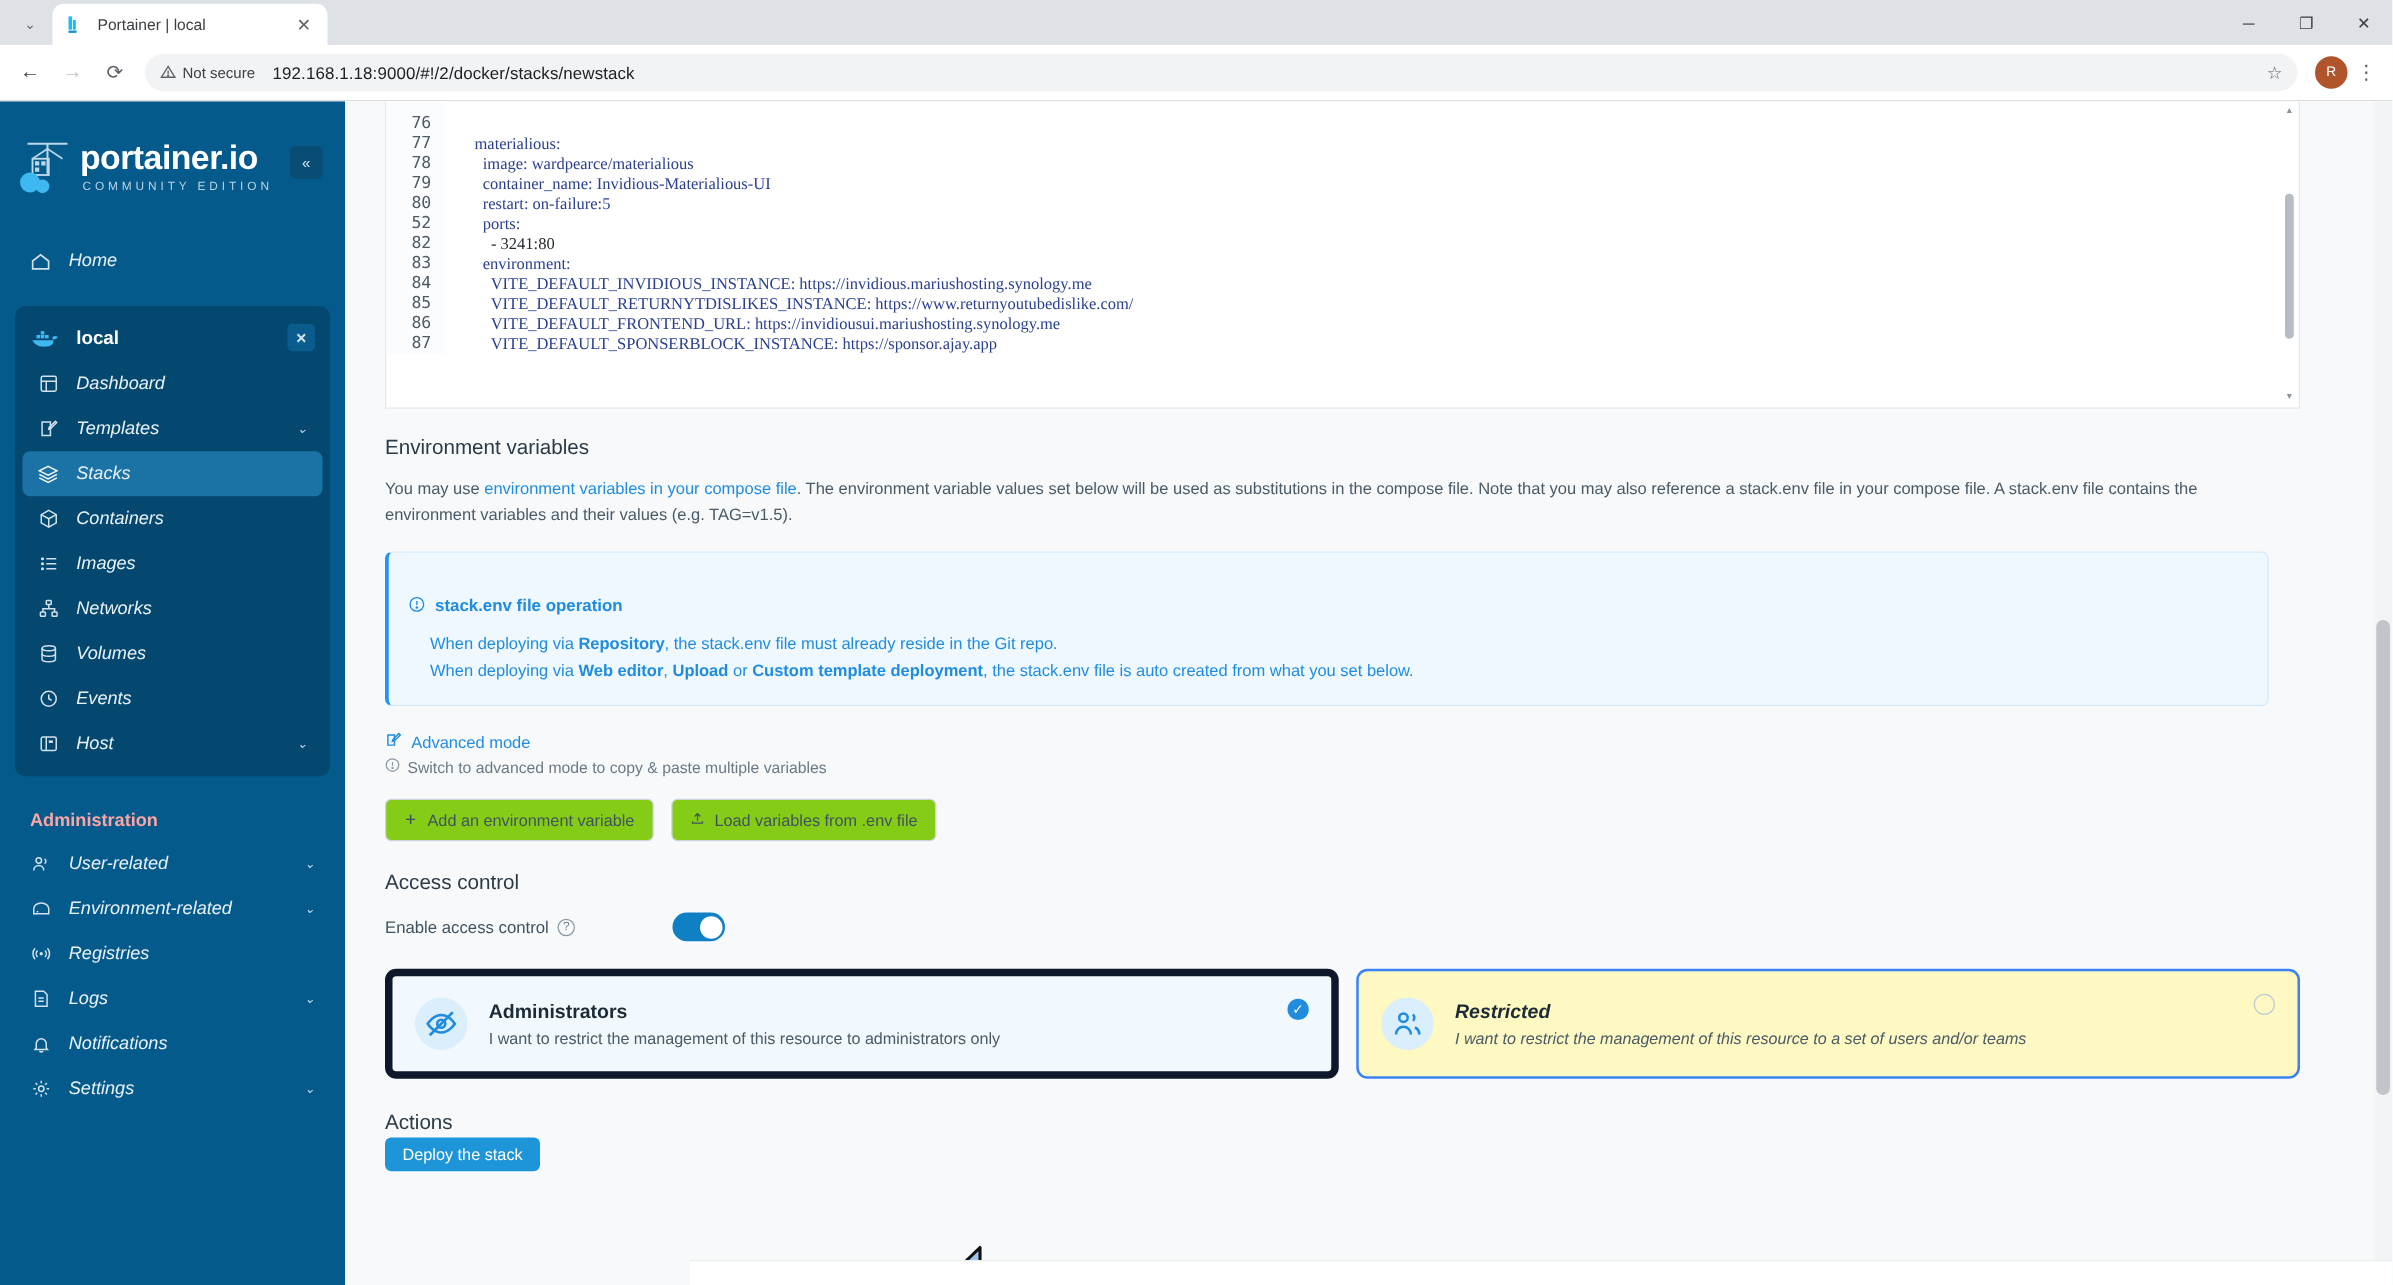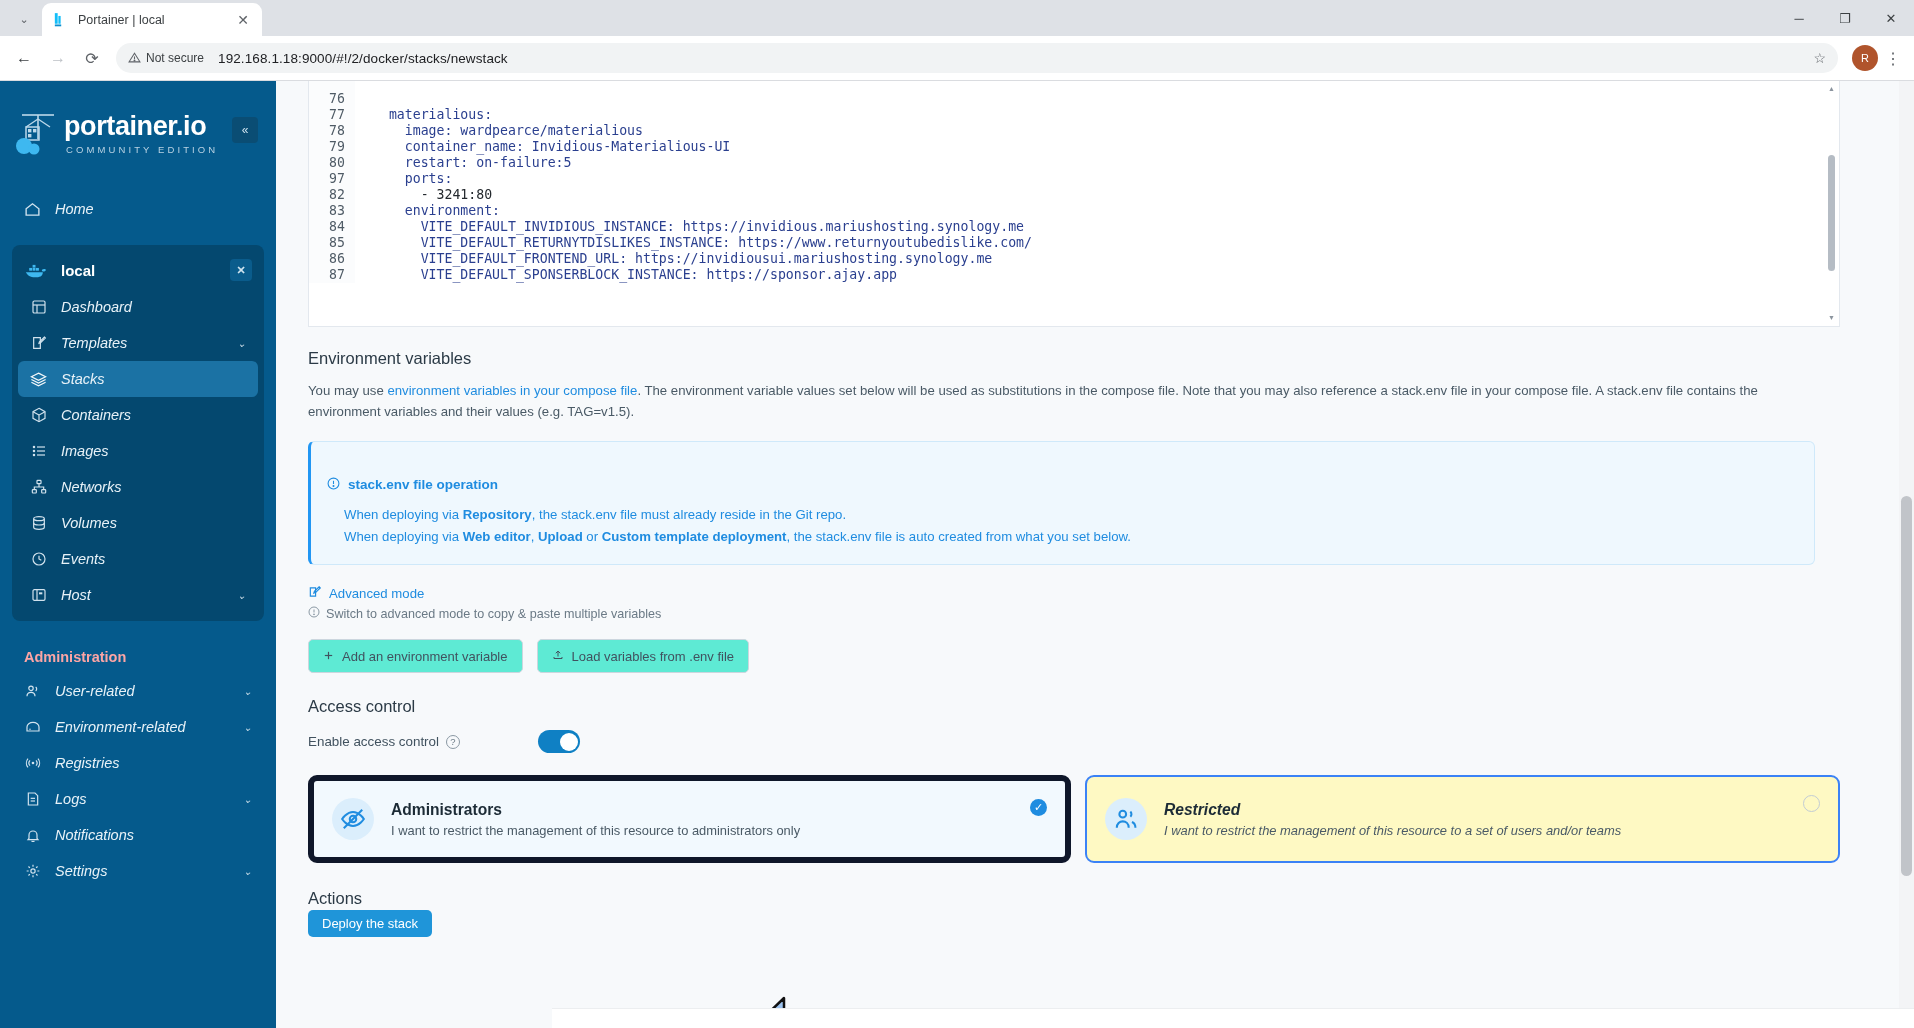--- a/index.html
+++ b/index.html
@@ -141,21 +141,21 @@
   .editor {
     margin: 0 0 0 0; background: #fff; border: 1px solid #e3e8ee;
     border-top: none; position: relative; height: 246px; overflow: hidden;
   }
   .code-area { display: flex; font-family: "DejaVu Sans Mono", monospace; font-size: 13.2px; }
   .gutter {
     width: 46px; flex: 0 0 46px; text-align: right; padding: 10px 10px 0 0;
     color: #4f5b66; background: #fbfcfd; user-select: none;
   }
   .gutter div, .code div { height: 16px; line-height: 16px; white-space: pre; }
-  .code { padding: 10px 0 0 18px; color: #24292e; flex: 1; }
+  .code { padding: 10px 0 0 18px; color: #24292e; flex: 1; font-family: Liberation Serif, serif; }
   .k { color: #2a3f8f; }
   .s { color: #24292e; }
   .editor-scroll {
     position: absolute; right: 4px; top: 6px; width: 7px; height: 232px;
     background: transparent;
   }
   .editor-scroll .thumb {
     position: absolute; top: 68px; width: 7px; height: 116px;
     background: #b5bcc4; border-radius: 4px;
   }
@@ -189,21 +189,21 @@
   }
   .adv-hint {
     margin-top: 4px; display: flex; align-items: center; gap: 6px;
     font-size: 12.6px; color: #6b7a86;
   }
 
   .btn-row { display: flex; gap: 14px; margin-top: 18px; }
   .btn-outline {
     display: flex; align-items: center; gap: 8px;
     height: 31px; padding: 16px 14px; border: 1px solid #ccd6de;
-    border-radius: 5px; background: #5eead4; font-size: 13px; color: #41525f;
+    border-radius: 5px; background: #84cc16; font-size: 13px; color: #41525f;
   }
 
   .toggle-row { display: flex; align-items: center; margin-top: 14px; }
   .toggle-label {
     font-size: 13.4px; color: #41525f; display: flex; align-items: center; gap: 7px;
     width: 230px;
   }
   .qmark {
     width: 14px; height: 14px; border: 1px solid #8a98a3; border-radius: 50%;
     font-size: 9.5px; color: #6b7a86; display: flex; align-items: center; justify-content: center;
@@ -554,21 +554,21 @@
 
           
           <div class="editor">
             <div class="code-area">
               <div class="gutter">
                 <div>76</div>
                 <div>77</div>
                 <div>78</div>
                 <div>79</div>
                 <div>80</div>
-                <div>97</div>
+                <div>52</div>
                 <div>82</div>
                 <div>83</div>
                 <div>84</div>
                 <div>85</div>
                 <div>86</div>
                 <div>87</div>
               </div>
               <div class="code">
                 <div></div>
                 <div class="k">  materialious:</div>

